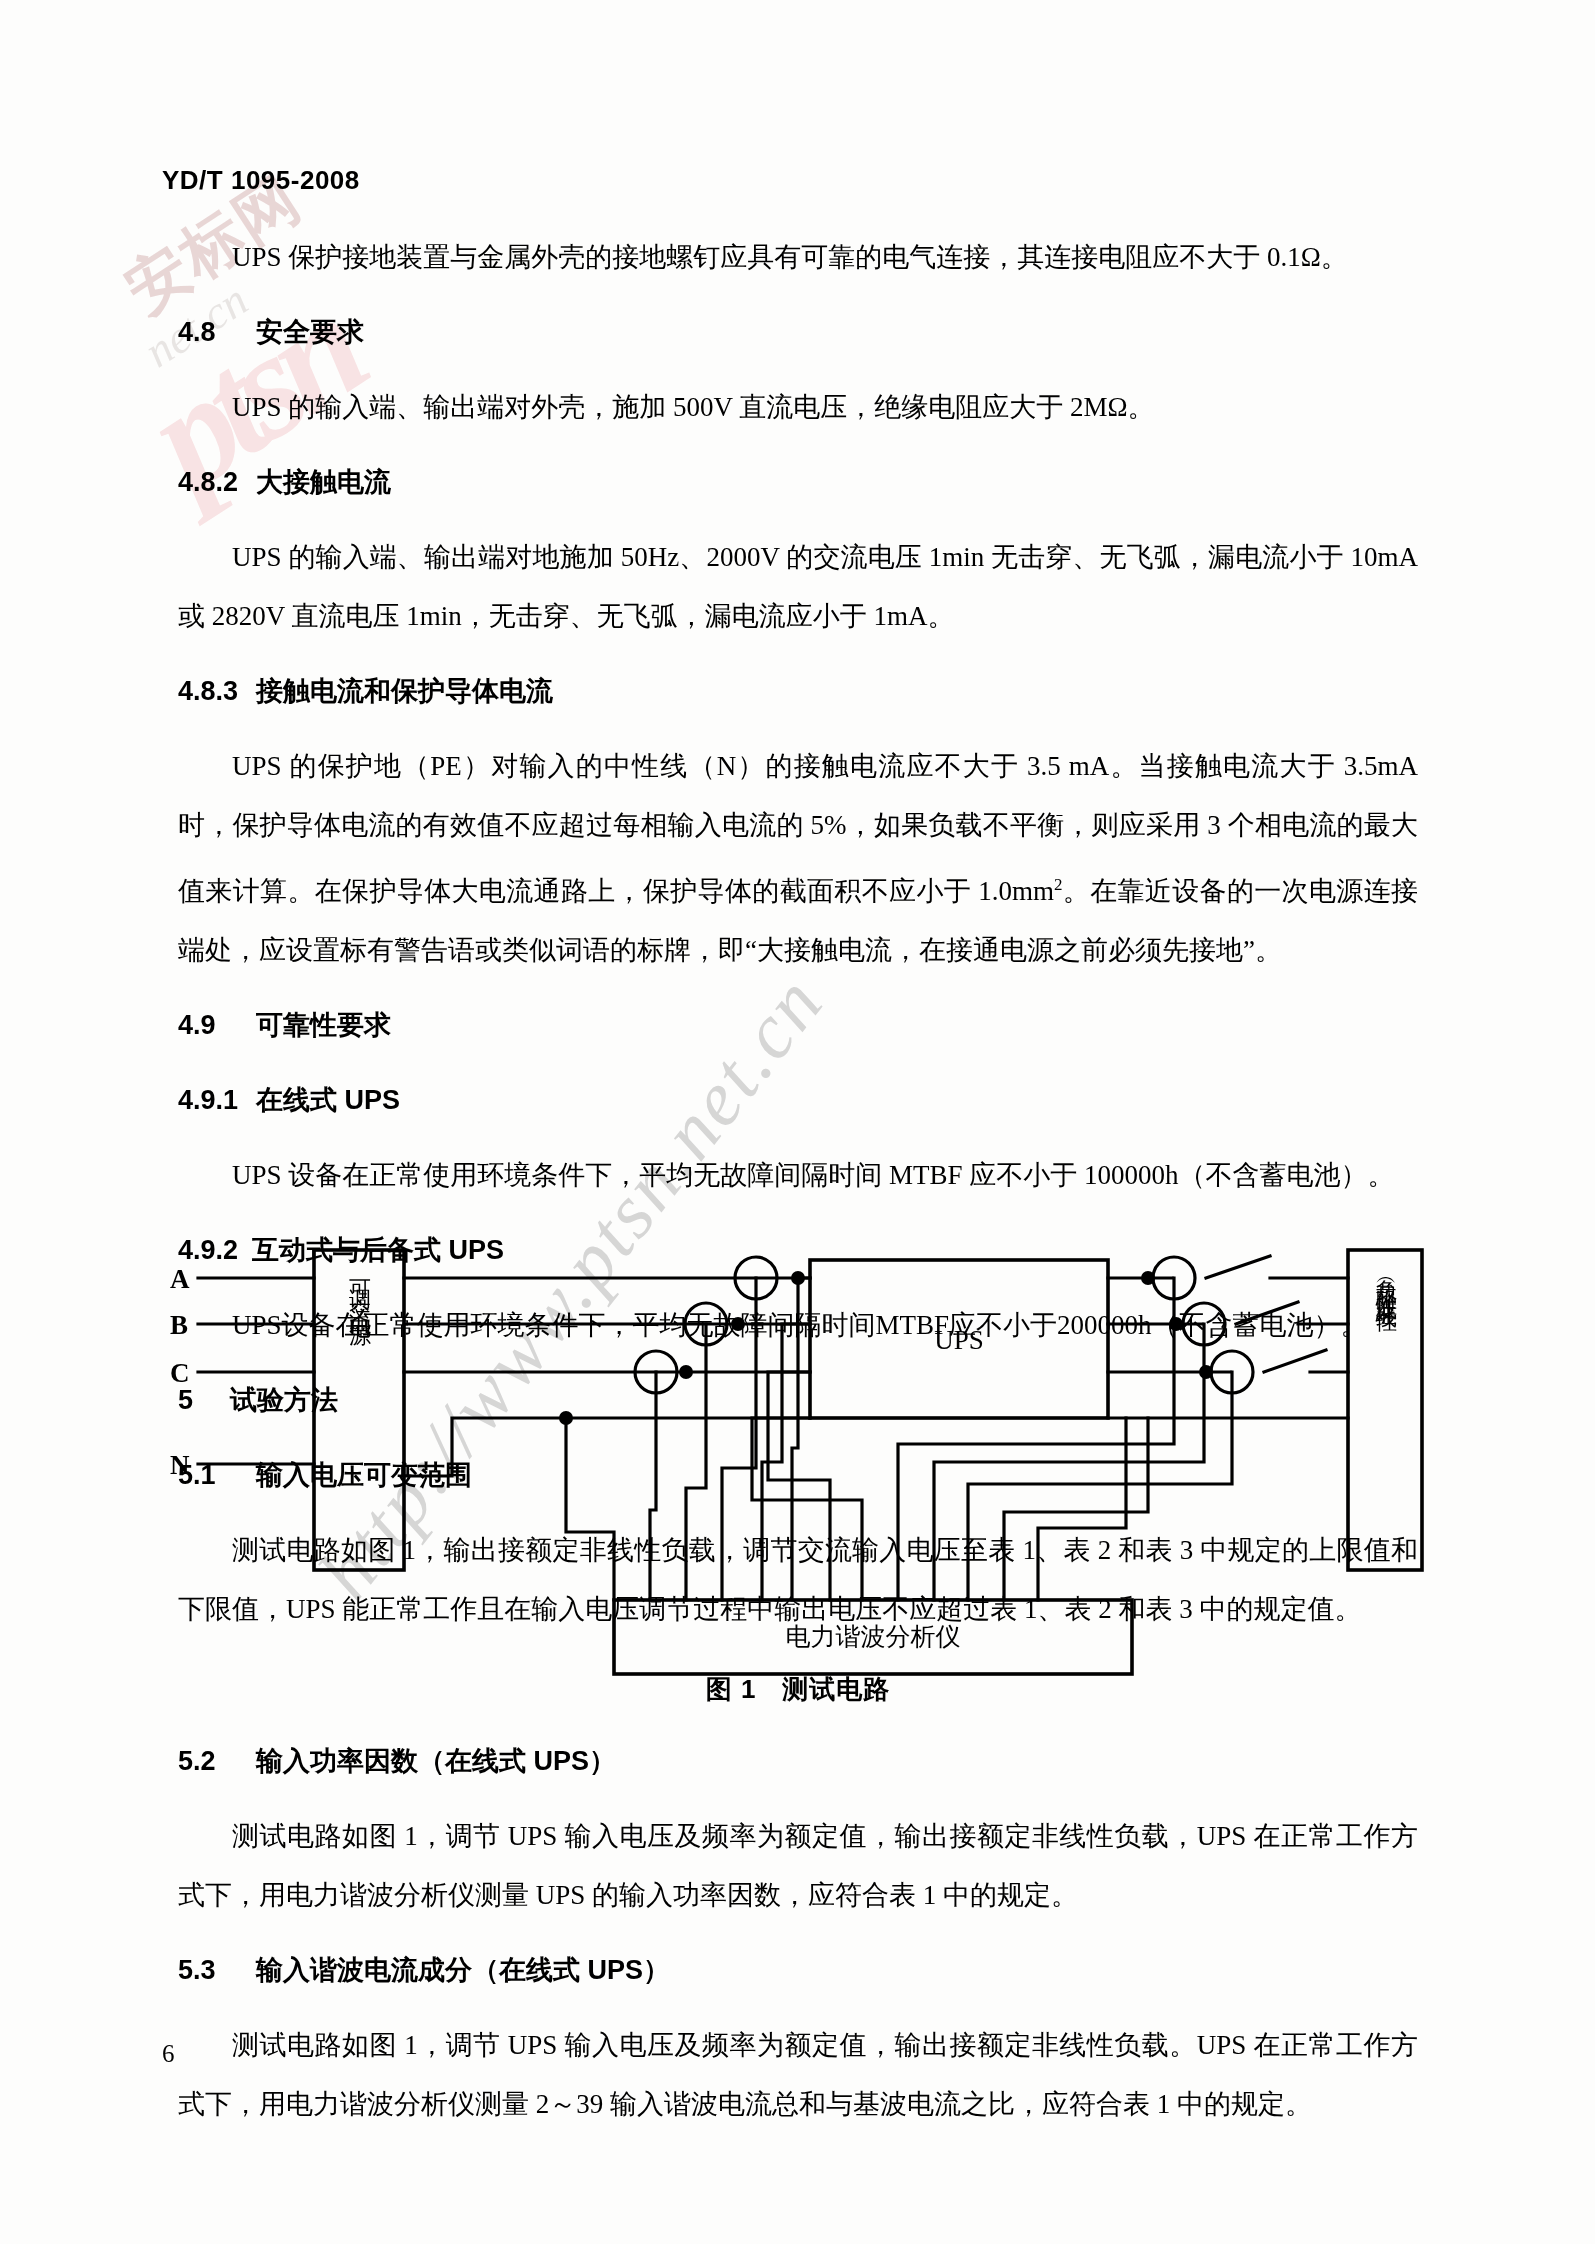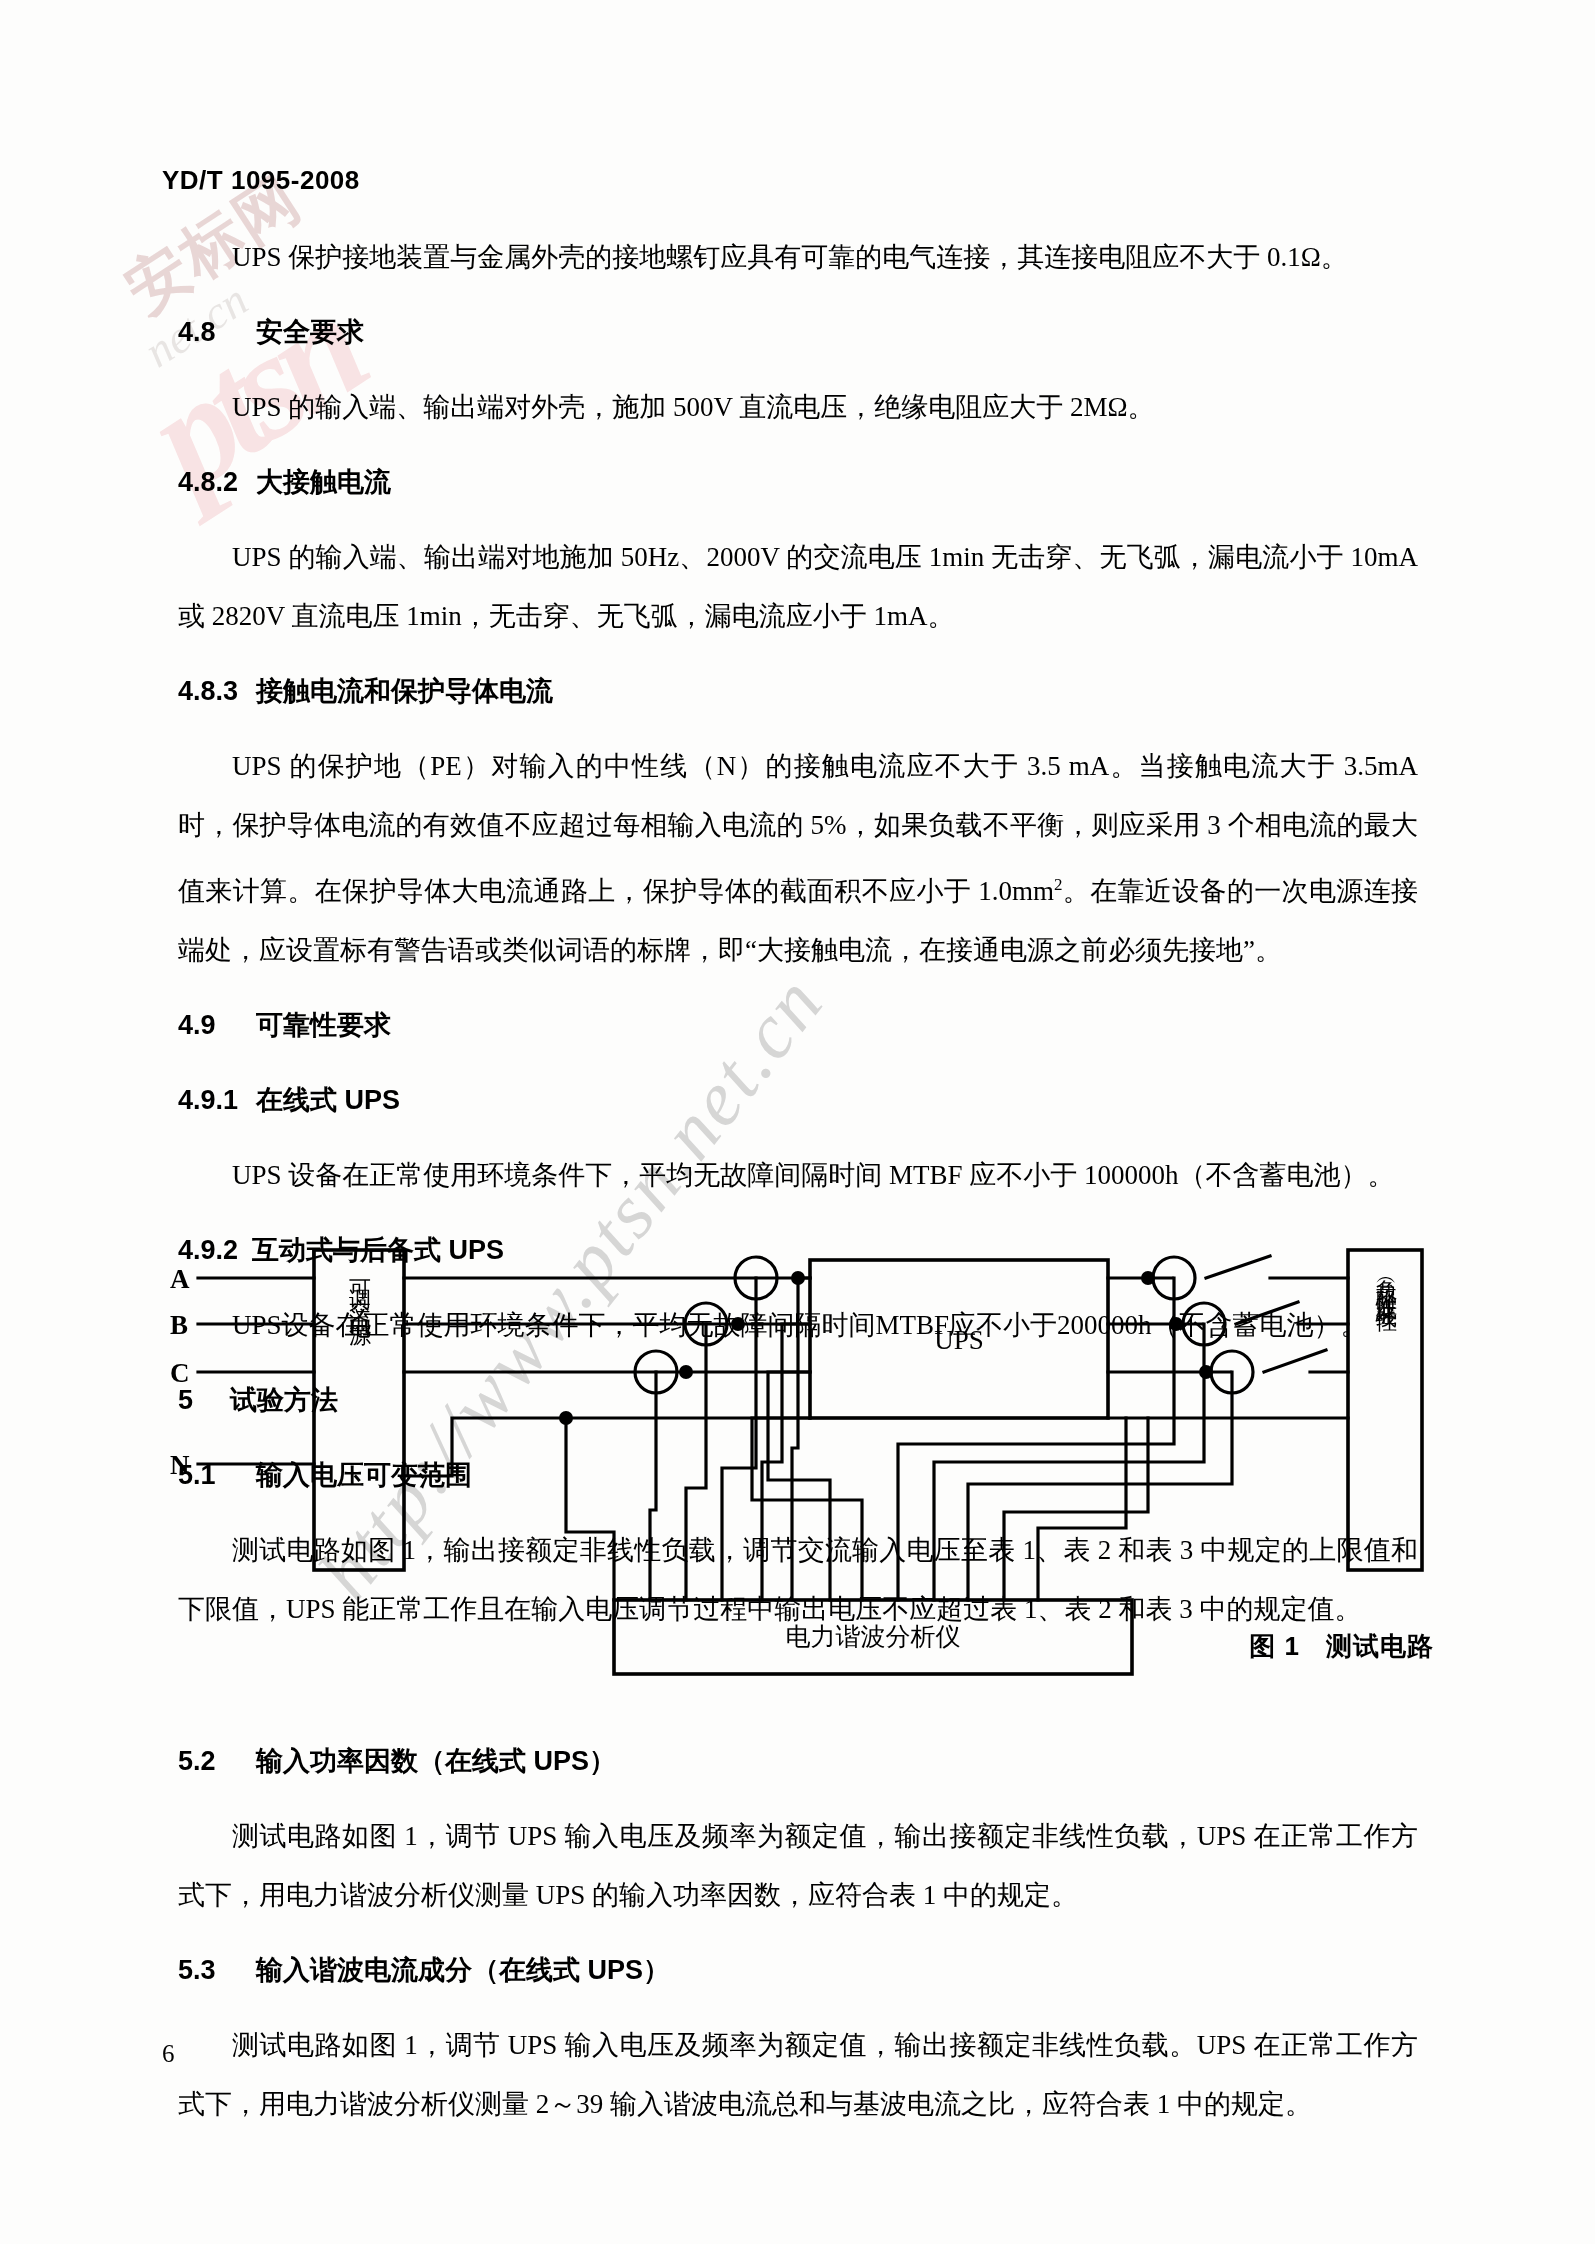--- a/index.html
+++ b/index.html
@@ -130,24 +130,24 @@
   .figure-wrap {
     position: absolute;
     left: 162px;
     top: 1248px;
     width: 1272px;
     height: 435px;
   }
   .fig-caption {
     position: absolute;
     left: 0;
-    top: 1629px;
+    top: 1672px;
     width: 1272px;
     margin-left: 162px;
-    text-align: right;
+    text-align: center;
     font-family: "Liberation Sans", "DejaVu Sans", sans-serif;
     font-weight: bold;
     font-size: 26px;
     letter-spacing: 1px;
   }
   .fig-caption .cap-gap { display:inline-block; width: 26px; }
 
   .page-number {
     position: absolute;
     left: 162px;

